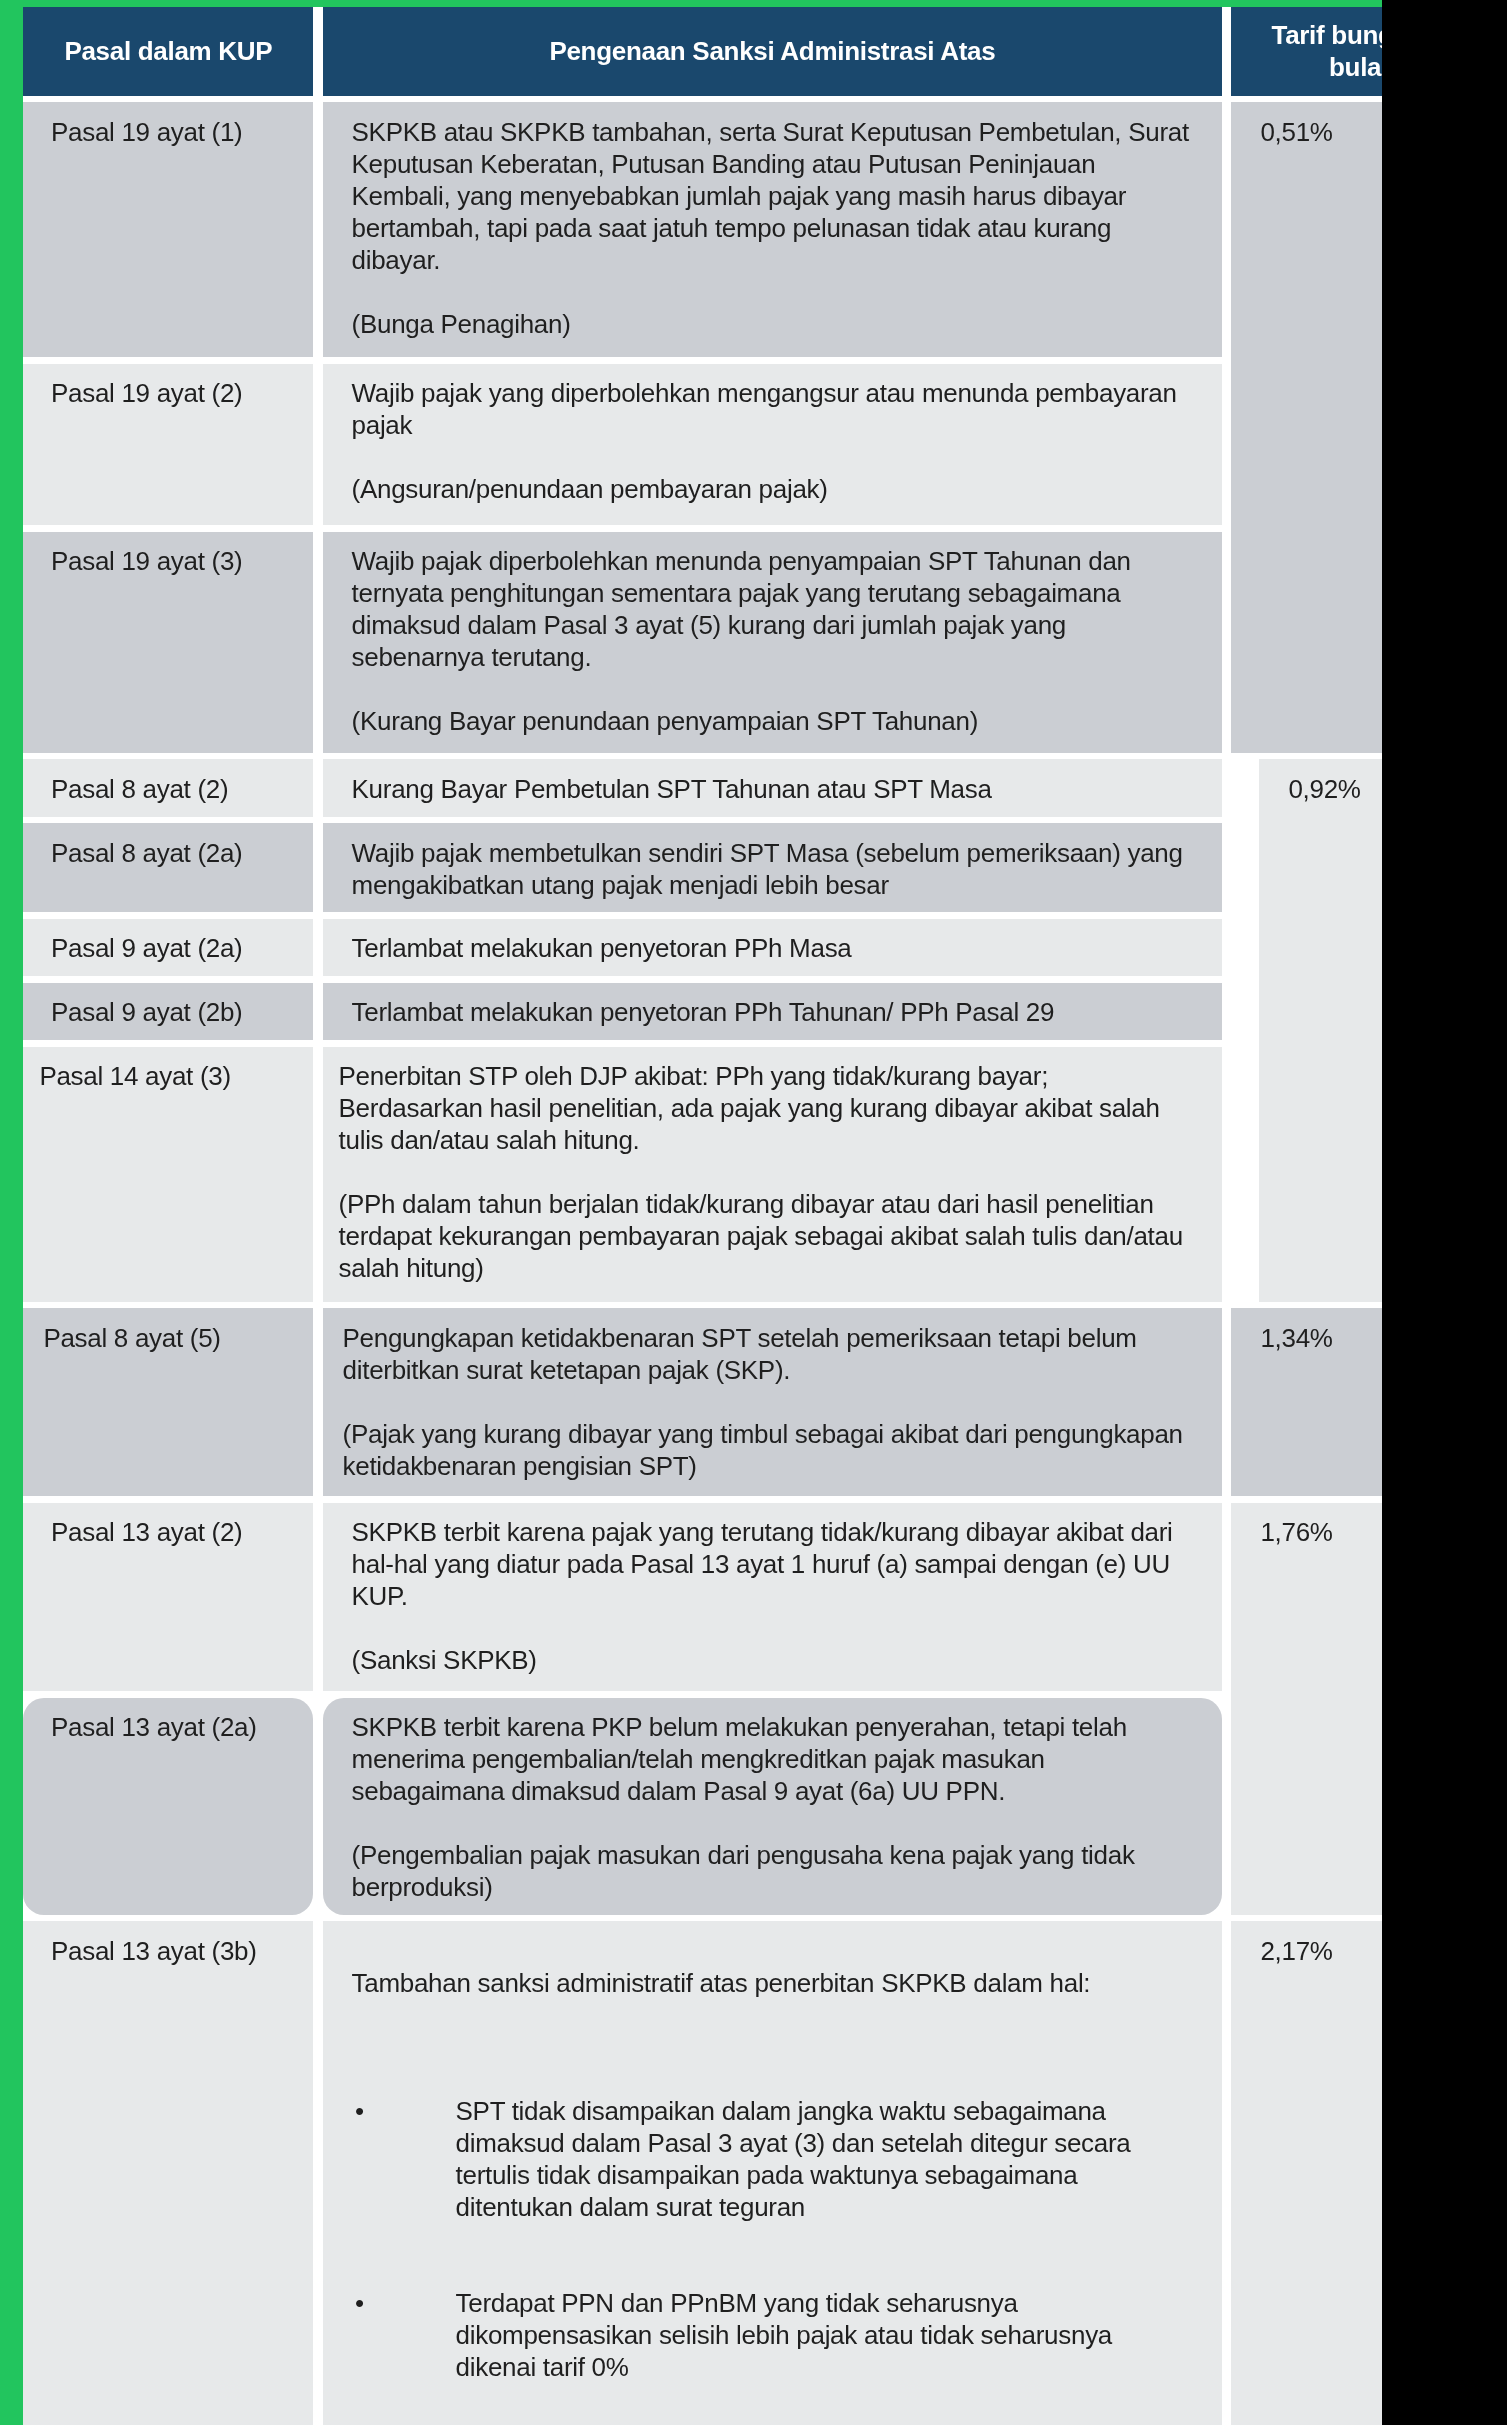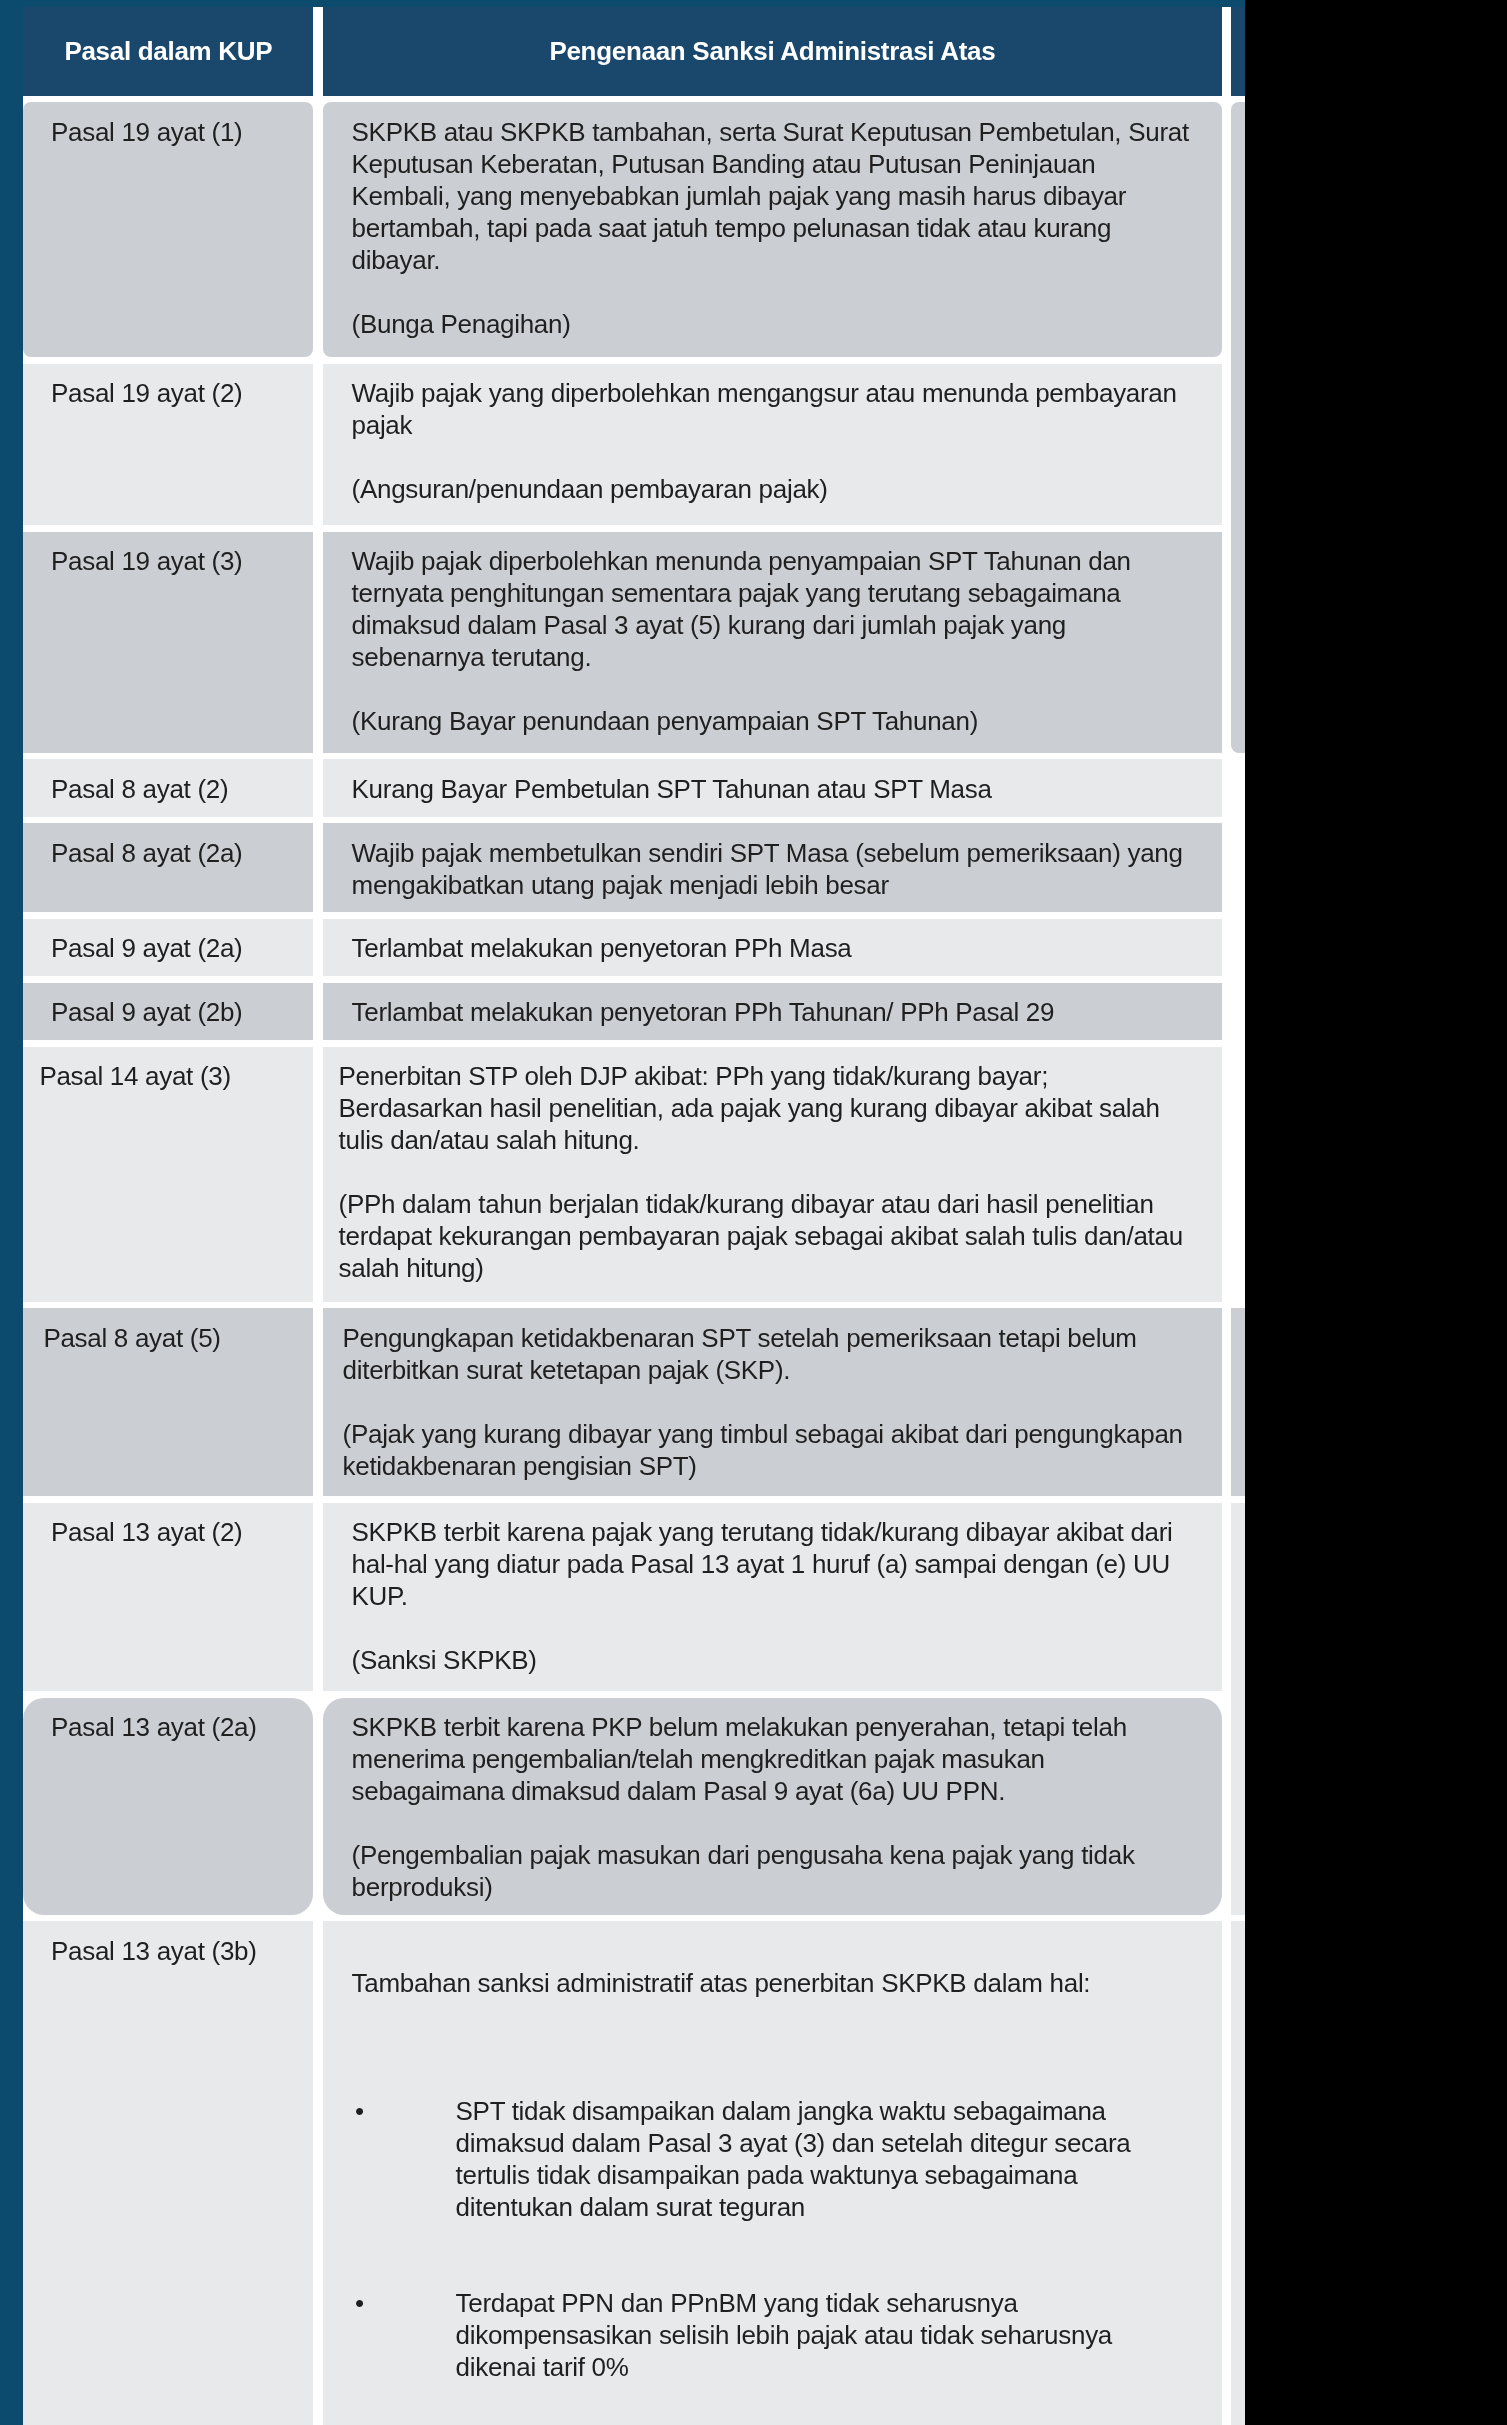--- a/index.html
+++ b/index.html
@@ -3,23 +3,23 @@
 <meta charset="utf-8">
 <style>
   html, body {
     margin: 0;
     padding: 0;
     background: #000000;
     font-family: "Liberation Sans", "DejaVu Sans", sans-serif;
   }
   .page {
     position: relative;
-    width: 1245px;
+    width: 1382px;
     height: 2426px;
-    background: #0c4a6e;
+    background: #22c55e;
     overflow: hidden;
   }
   .table-wrap {
     position: absolute;
     left: 23.4px;
     top: 6.7px;
     width: 1471px;
     background: #ffffff;
     display: grid;
     grid-template-columns: 290px 1fr 263px;
@@ -54,21 +54,21 @@
     white-space: pre-line;
   }
   .rate {
     padding: 13.4px 8.3px 11.7px 29px;
   }
   .gray  { background: #cbced3; }
   .light { background: #e7e9ea; }
 
   
   .gr1  { grid-row: 1; }
-  .gr2  { grid-row: 2; border-radius: 8px; }
+  .gr2  { grid-row: 2; }
   .gr3  { grid-row: 3; }
   .gr4  { grid-row: 4; }
   .gr5  { grid-row: 5; }
   .gr6  { grid-row: 6; }
   .gr7  { grid-row: 7; }
   .gr8  { grid-row: 8; }
   .gr9  { grid-row: 9; }
   .gr10 { grid-row: 10; }
   .gr11 { grid-row: 11; }
   .gr12 { grid-row: 12; border-radius: 21px; }

